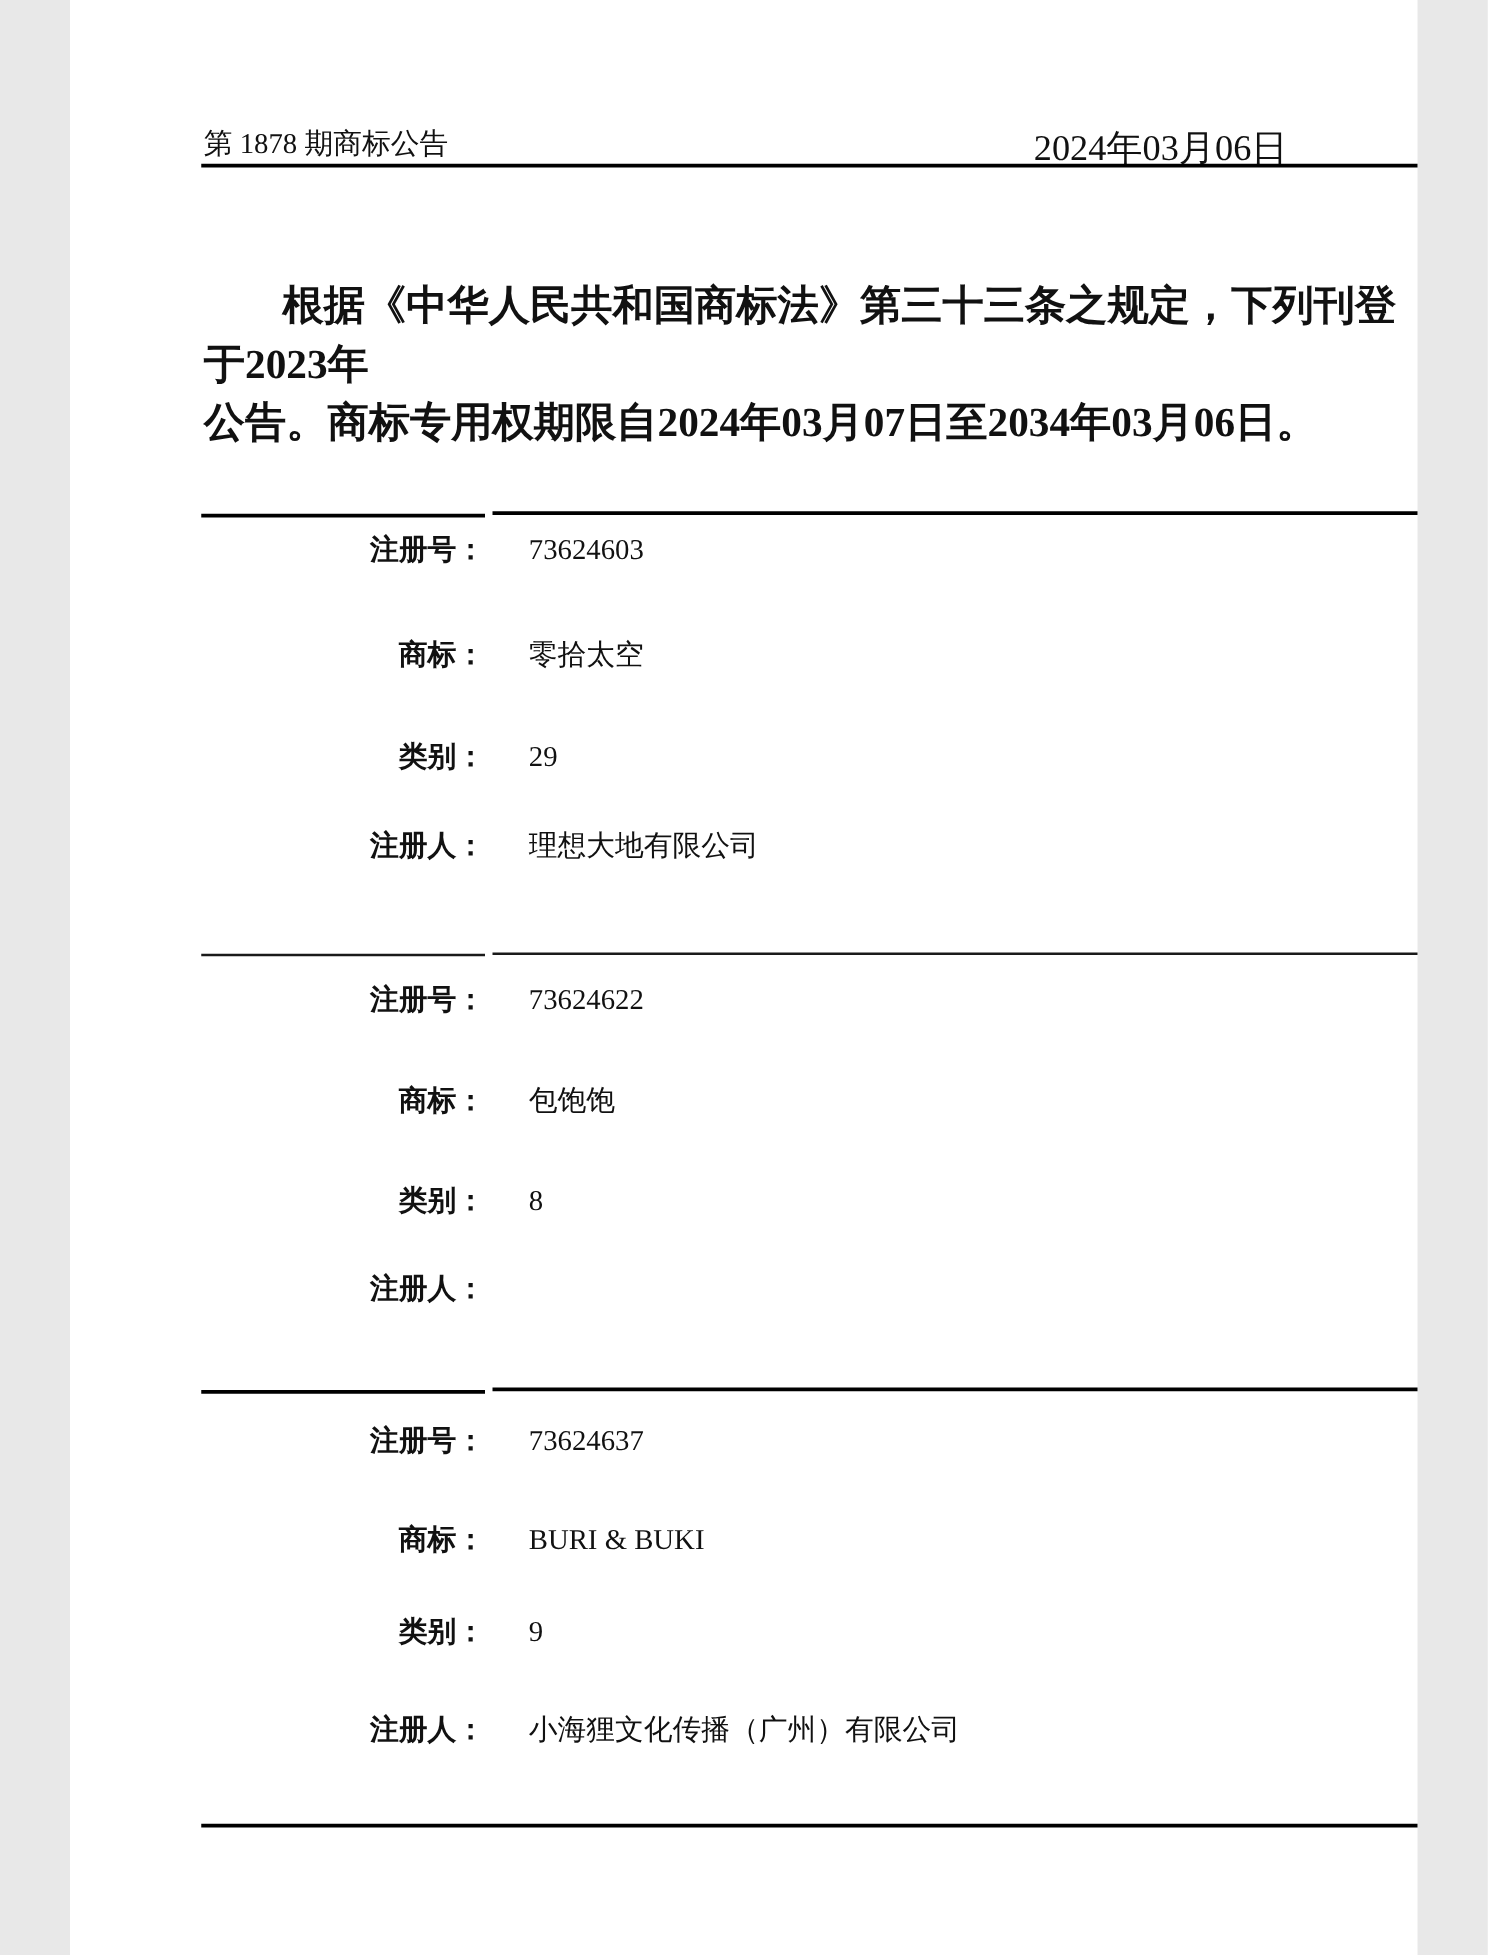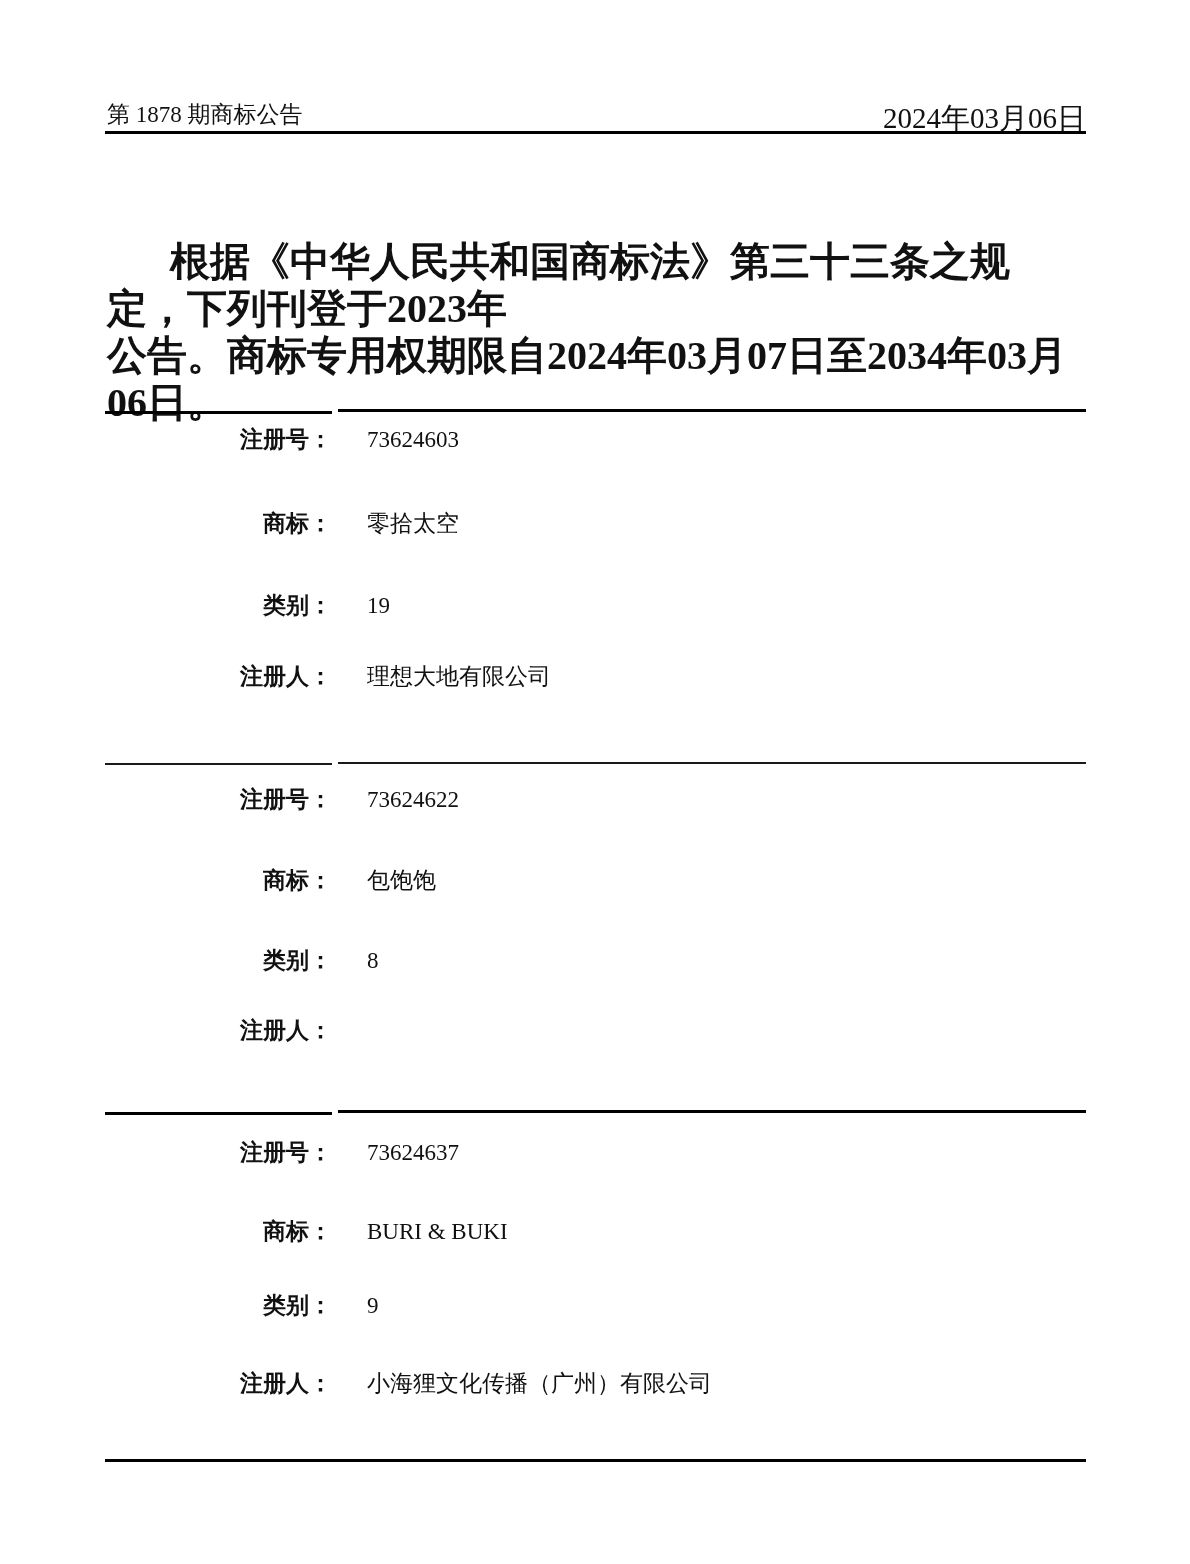--- a/index.html
+++ b/index.html
@@ -1,18 +1,18 @@
 <!DOCTYPE html>
 <html><head>
 <meta charset="utf-8">
 <style>
   html, body { margin: 0; padding: 0; background: #e8e8e8; }
   .page {
     position: relative;
-    width: 1190px;
+    width: 1078px;
     height: 1564px;
     margin: 0 auto;
     background: #ffffff;
     color: #111111;
     font-family: "Liberation Serif", "DejaVu Serif", serif;
     overflow: hidden;
   }
   .hdr-left {
     position: absolute;
     left: 107px; top: 99px;
@@ -29,22 +29,22 @@
     position: absolute;
     left: 0; top: 149px; width: 100%;
     text-align: center;
     font-size: 38px;
     font-weight: bold;
     letter-spacing: 2px;
     white-space: pre;
   }
   .intro {
     position: absolute;
-    left: 107px; top: 238px; width: 982px;
-    font-size: 40px;
+    left: 107px; top: 222px; width: 982px;
+    font-size: 33px;
     font-weight: bold;
     line-height: 47px;
   }
   .intro .indent { text-indent: 63px; }
   .row {
     position: absolute;
     left: 107px; width: 982px;
     display: flex;
     align-items: baseline;
   }
@@ -84,21 +84,21 @@
     <div class="row" style="top:424px">
       <span class="lbl">注册号：</span>
       <span class="val">73624603</span>
     </div>
     <div class="row" style="top:508px">
       <span class="lbl">商标：</span>
       <span class="val">零拾太空</span>
     </div>
     <div class="row" style="top:590px">
       <span class="lbl">类别：</span>
-      <span class="val">19</span>
+      <span class="val">29</span>
     </div>
     <div class="row" style="top:658px">
       <span class="lbl">注册人：</span>
       <span class="val">
         <div class="cn-line">理想大地有限公司</div>
       </span>
     </div>
   </section>
 
   <div class="rule thin" style="left:105px;top:763px;width:227px;height:2px;"></div>

